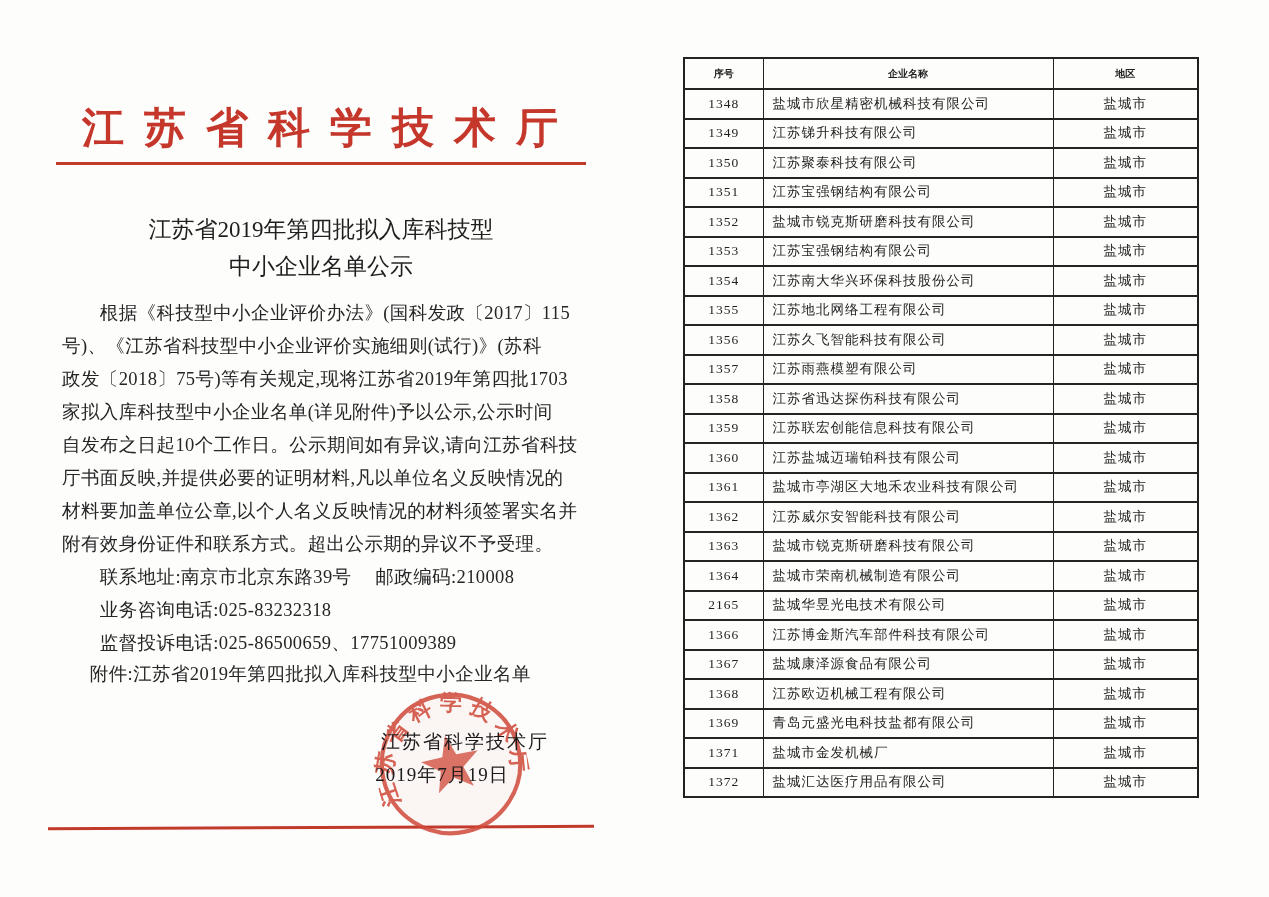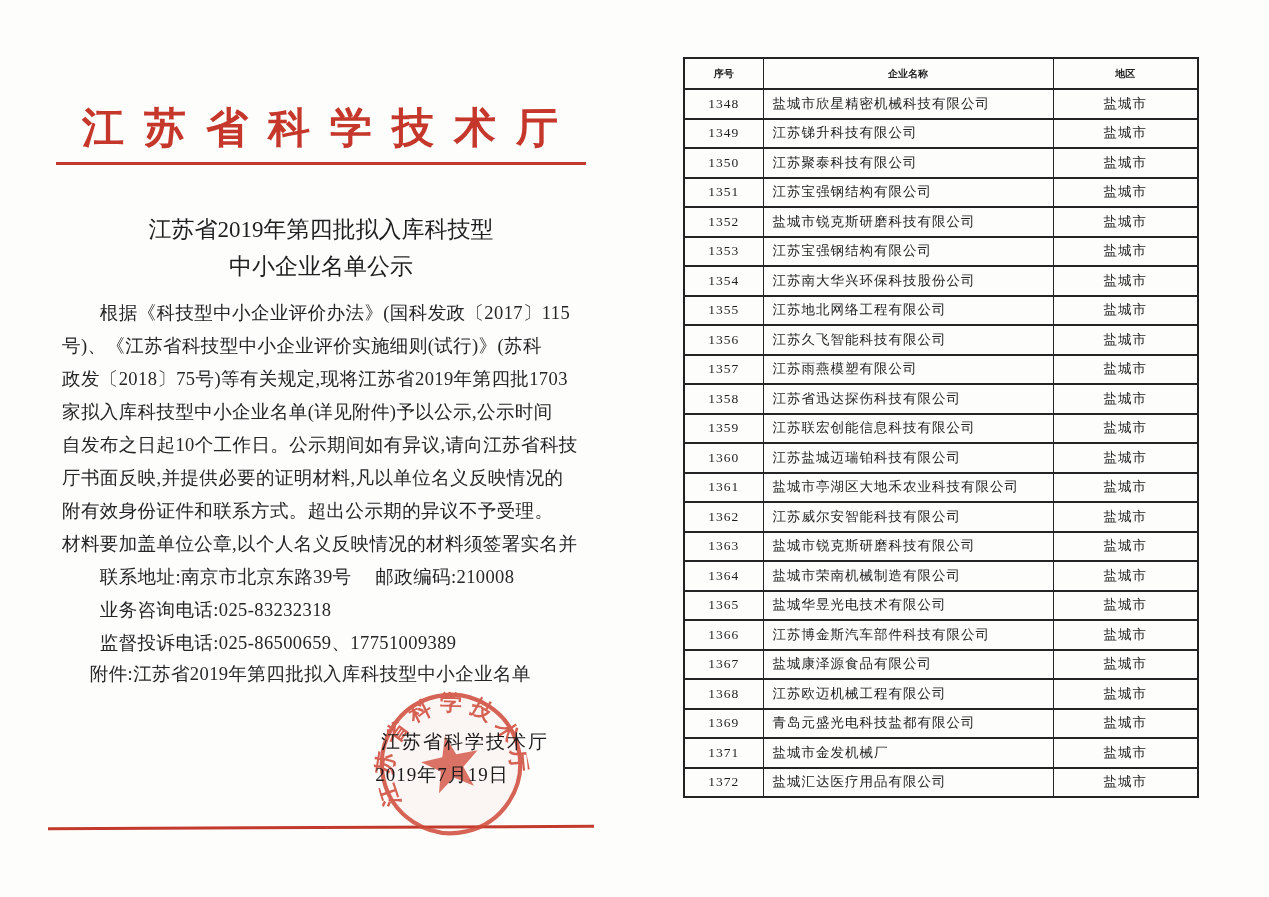--- a/index.html
+++ b/index.html
@@ -110,23 +110,23 @@
     <div class="para-line">号)、《江苏省科技型中小企业评价实施细则(试行)》(苏科</div>
 
     <div class="para-line">政发〔2018〕75号)等有关规定,现将江苏省2019年第四批1703</div>
 
     <div class="para-line">家拟入库科技型中小企业名单(详见附件)予以公示,公示时间</div>
 
     <div class="para-line">自发布之日起10个工作日。公示期间如有异议,请向江苏省科技</div>
 
     <div class="para-line">厅书面反映,并提供必要的证明材料,凡以单位名义反映情况的</div>
 
+    <div class="para-line">材料要加盖单位公章,以个人名义反映情况的材料须签署实名并</div>
+
     <div class="para-line">附有效身份证件和联系方式。超出公示期的异议不予受理。</div>
-
-    <div class="para-line">材料要加盖单位公章,以个人名义反映情况的材料须签署实名并</div>
 
     <div class="para-line">　　联系地址:南京市北京东路39号　 邮政编码:210008</div>
 
     <div class="para-line">　　业务咨询电话:025-83232318</div>
 
     <div class="para-line">　　监督投诉电话:025-86500659、17751009389</div>
   </div>
 
 <div class="abs attachment-line">　　附件:江苏省2019年第四批拟入库科技型中小企业名单</div>
 
@@ -238,21 +238,21 @@
         <td class="c-num">1363</td>
         <td class="c-name"><span>盐城市锐克斯研磨科技有限公司</span></td>
         <td class="c-region">盐城市</td>
       </tr>
       <tr>
         <td class="c-num">1364</td>
         <td class="c-name"><span>盐城市荣南机械制造有限公司</span></td>
         <td class="c-region">盐城市</td>
       </tr>
       <tr>
-        <td class="c-num">1365</td>
+        <td class="c-num">2165</td>
         <td class="c-name"><span>盐城华昱光电技术有限公司</span></td>
         <td class="c-region">盐城市</td>
       </tr>
       <tr>
         <td class="c-num">1366</td>
         <td class="c-name"><span>江苏博金斯汽车部件科技有限公司</span></td>
         <td class="c-region">盐城市</td>
       </tr>
       <tr>
         <td class="c-num">1367</td>

